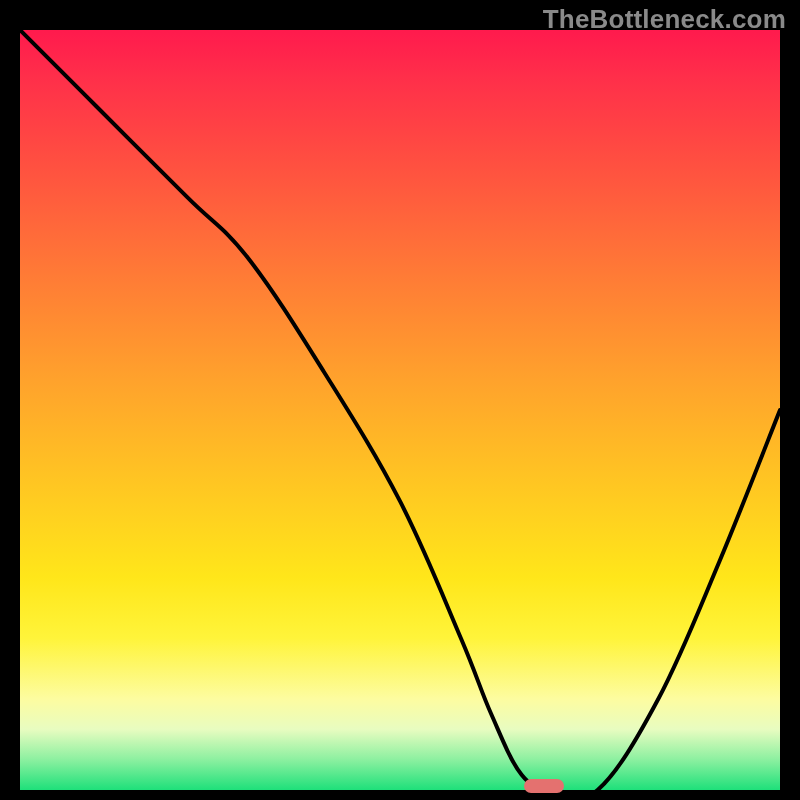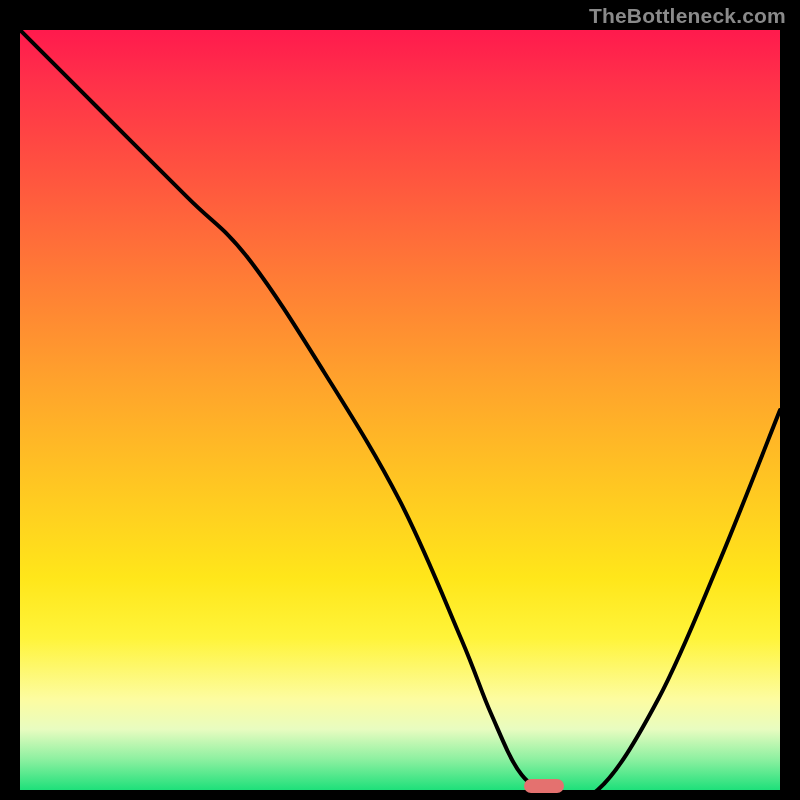--- a/index.html
+++ b/index.html
@@ -53,21 +53,21 @@
     height: 14px;
     border-radius: 7px;
     background: #e4716f;
     transform: translate(-50%, -50%);
   }
   .watermark {
     position: absolute;
     top: 4px;
     right: 14px;
     font-family: Arial, Helvetica, sans-serif;
-    font-size: 21px;
+    font-size: 26px;
     font-weight: 600;
     color: #8a8a8a;
     letter-spacing: 0.2px;
   }
 </style>
 </head>
 <body>
 
 <div class="watermark">TheBottleneck.com</div>
 

